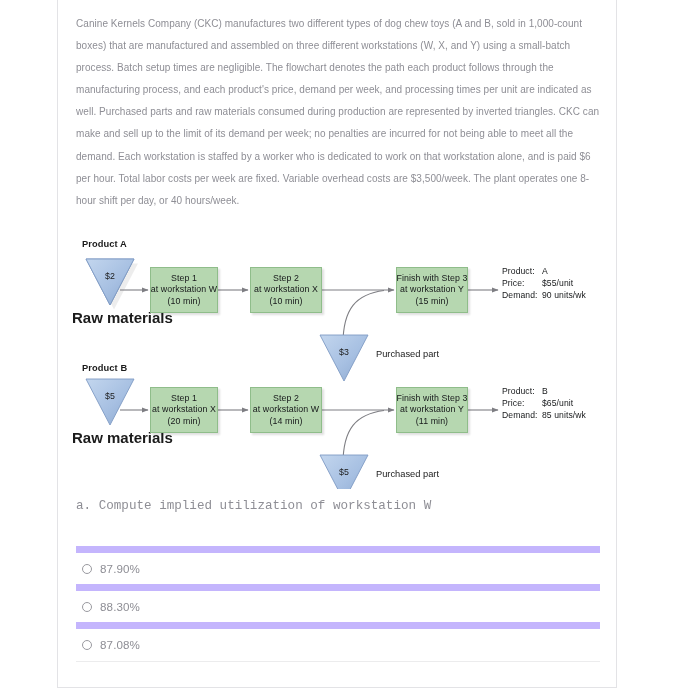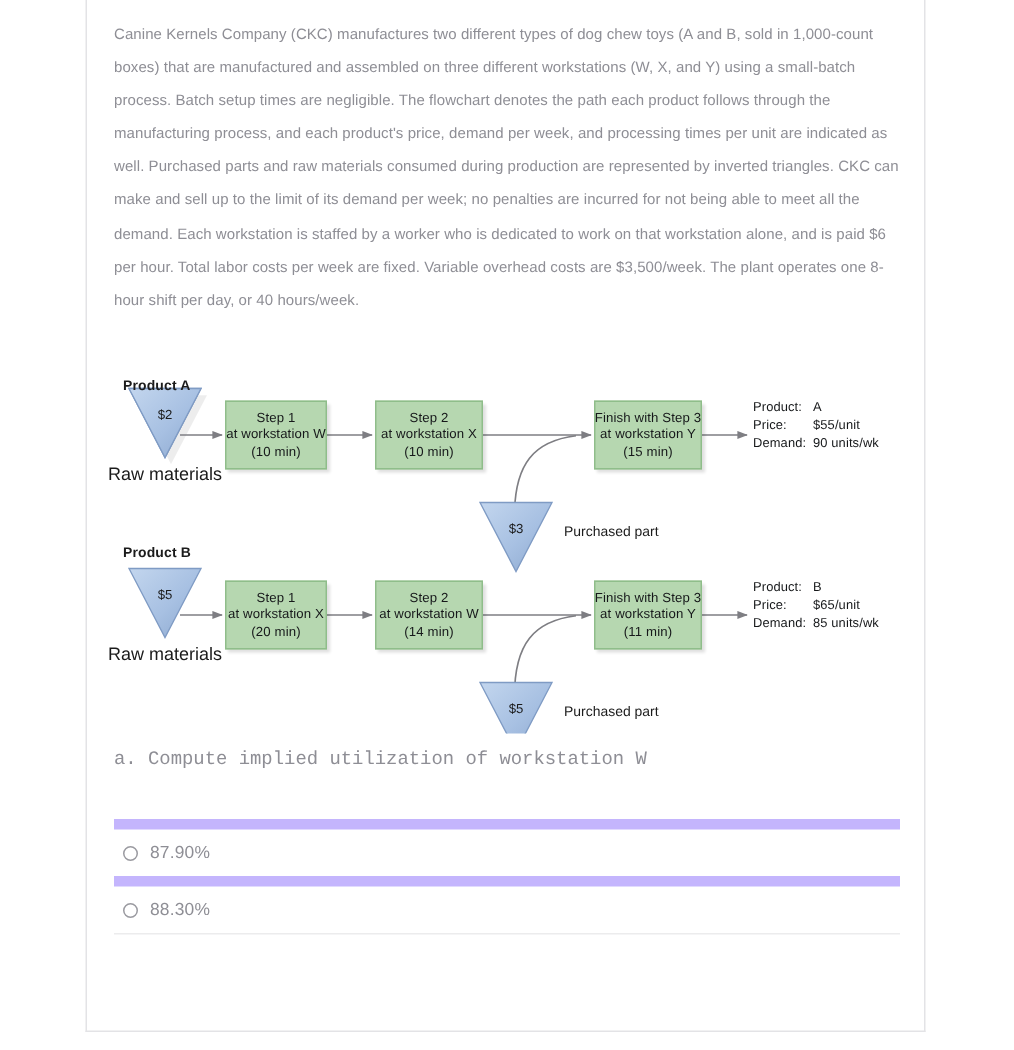--- a/index.html
+++ b/index.html
@@ -66,23 +66,24 @@
   .prod-label {
     position: absolute;
     font-size: 9.3px;
     font-weight: bold;
     color: #1b1b1b;
     white-space: nowrap;
     letter-spacing: 0.01em;
   }
   .raw-label {
     position: absolute;
-    font-size: 12px;
+    font-size: 15px;
     color: #1b1b1b;
     white-space: nowrap;
+    font-weight: bold;
   }
   .purch-label {
     position: absolute;
     font-size: 9.3px;
     color: #1b1b1b;
     white-space: nowrap;
   }
 
   
   .pbox {
@@ -219,21 +220,21 @@
         <line x1="62" y1="171" x2="90" y2="171" stroke="#7e7e83" stroke-width="1.1" marker-end="url(#arrowhead)"></line>
         <line x1="160" y1="171" x2="190" y2="171" stroke="#7e7e83" stroke-width="1.1" marker-end="url(#arrowhead)"></line>
         <line x1="264" y1="171" x2="336" y2="171" stroke="#7e7e83" stroke-width="1.1" marker-end="url(#arrowhead)"></line>
         <path d="M285,225 C285,190 298,175 326,171.5" fill="none" stroke="#7e7e83" stroke-width="1.1"></path>
         <g>
           <polygon points="262,216 310,216 286,262" fill="url(#triGrad)" stroke="#7f9bc4" stroke-width="0.9"></polygon>
         </g>
         <line x1="408" y1="171" x2="440" y2="171" stroke="#7e7e83" stroke-width="1.1" marker-end="url(#arrowhead)"></line>
       </svg>
 
-      <div class="prod-label" style="left:24px; top:13px;">Product A</div>
+      <div class="prod-label" style="left:24px; top:0;">Product A</div>
 
       <div class="tri-amt" style="left:28px; top:32px; width:48px;">$2</div>
 
       <div class="raw-label" style="left:14px; top:70px;">Raw materials</div>
 
       <div class="pbox" style="left:92px; top:28px; width:68px; height:46px;">
         <span>Step 1</span>
         <span>at workstation W</span>
         <span>(10 min)</span>
       </div>
@@ -321,18 +322,22 @@
       <div class="opt">
         <span class="radio"></span>
         <span class="opt-label">87.90%</span>
       </div>
 
       <div class="opt">
         <span class="radio"></span>
         <span class="opt-label">88.30%</span>
       </div>
 
+      <div class="opt">
+        <span class="radio"></span>
+        <span class="opt-label">87.08%</span>
+      </div>
 
 
     </div>
 
   </div>
 </div>
 
 </body></html>

